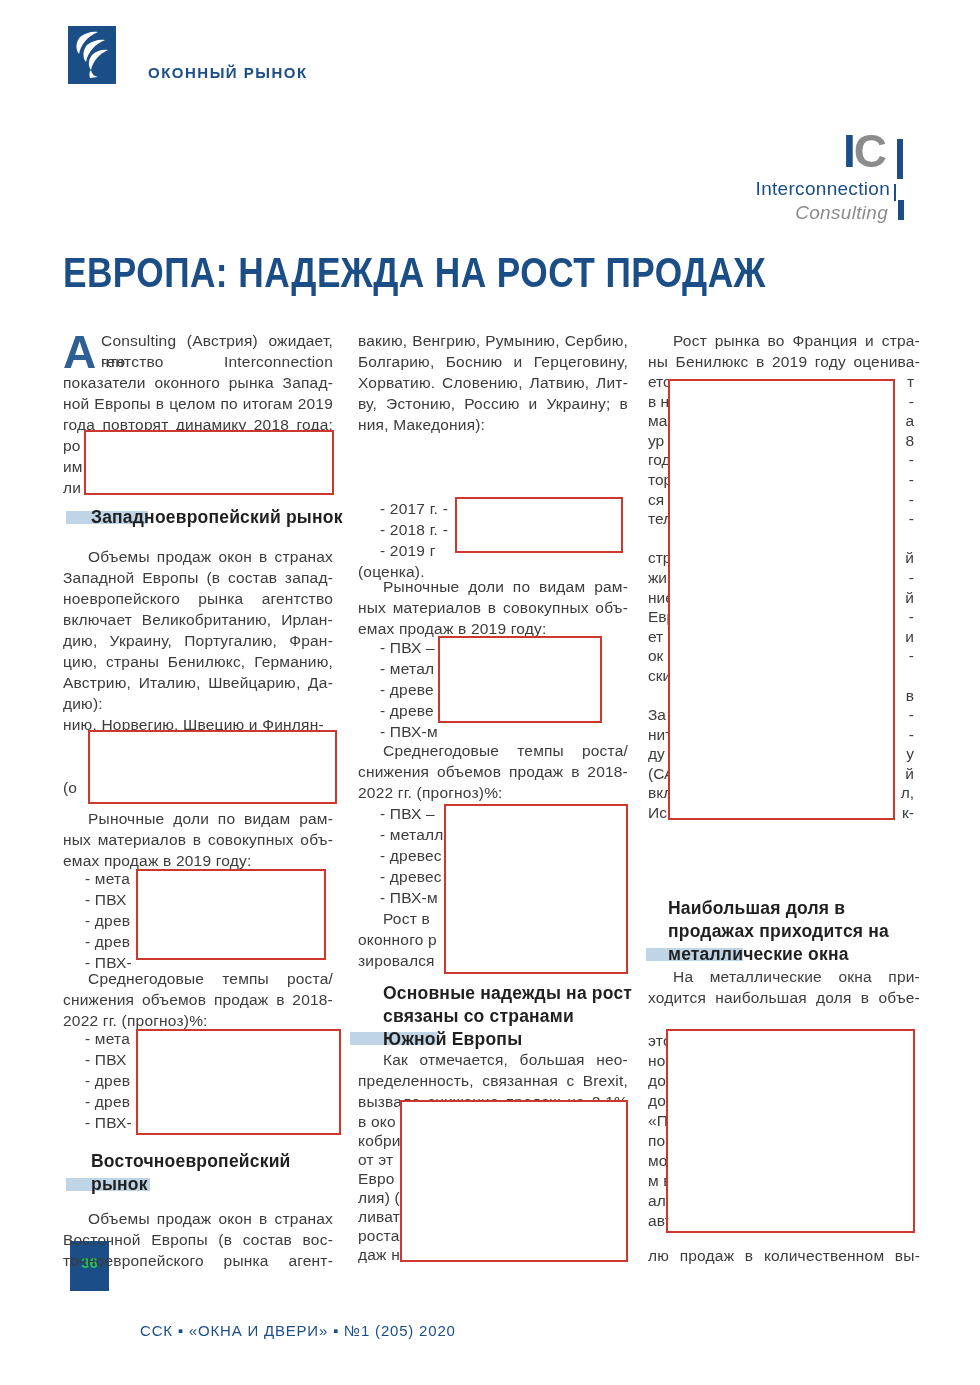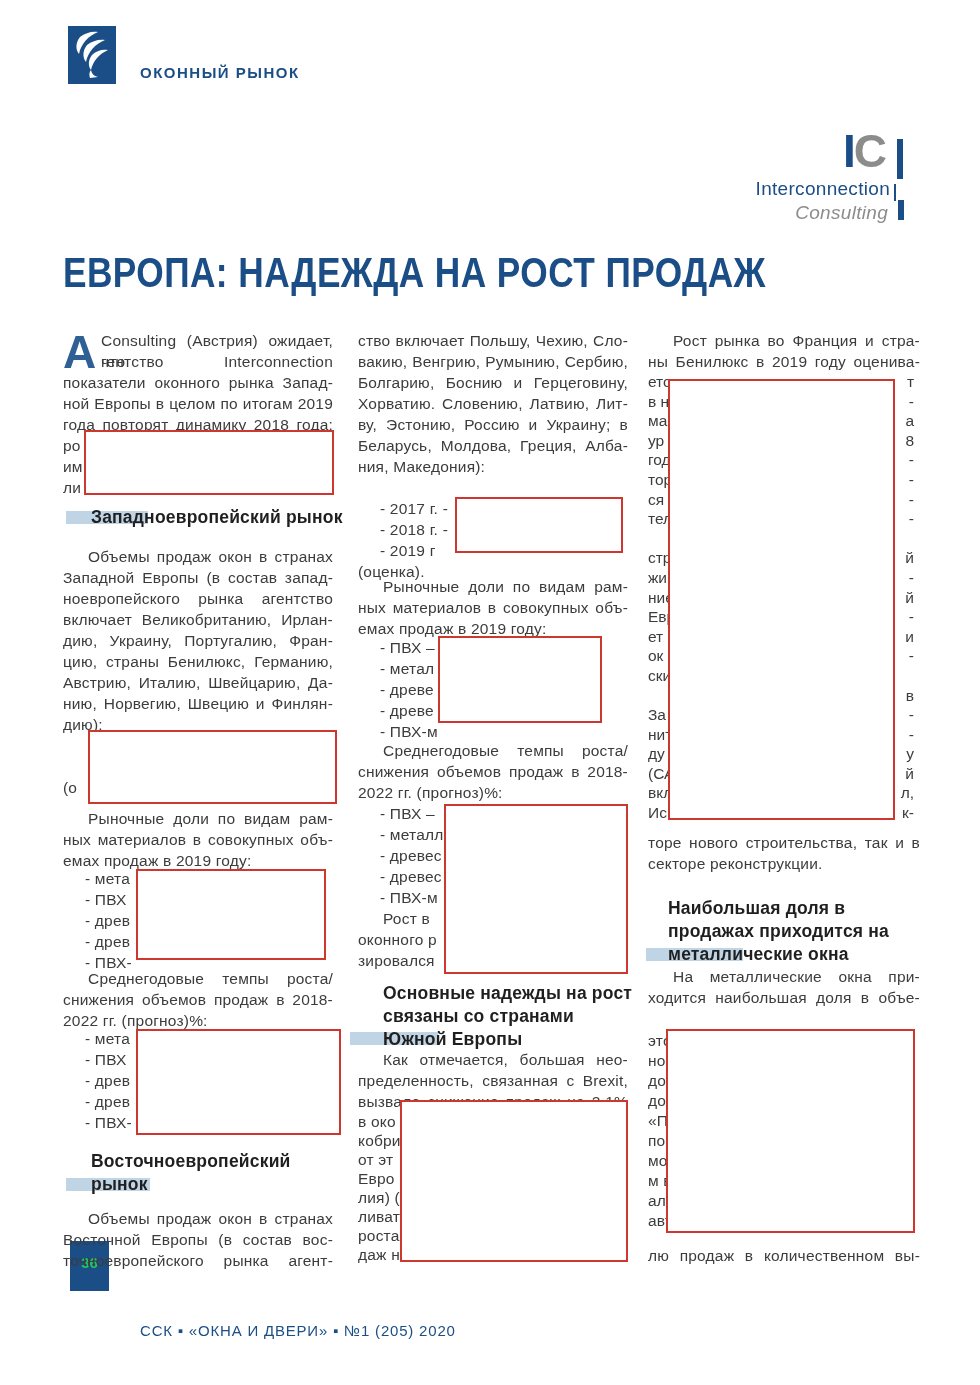--- a/index.html
+++ b/index.html
@@ -1,20 +1,20 @@
 <!DOCTYPE html>
 <html style="--brand-navy: #1b4e87; --redaction-red: #cd372e; --highlight-blue: #bfd4e4; --logo-gray: #8c8c8c;"><head>
 <meta charset="utf-8">
 <style>
   html,body{margin:0;padding:0;background:#e8e8e8;}
   .page{position:relative;width:980px;height:1385px;margin:0 auto;background:#ffffff;
         font-family:"Liberation Sans",sans-serif;overflow:hidden;}
   
   .pub-logo{position:absolute;left:68px;top:26px;width:48px;height:58px;background:var(--brand-navy,#1b4e87);}
-  .section-label{position:absolute;left:140px;top:64px;font-size:15px;font-weight:bold;
+  .section-label{position:absolute;left:148px;top:64px;font-size:15px;font-weight:bold;
         letter-spacing:1.5px;color:var(--brand-navy,#1b4e87);}
   
   .ic{position:absolute;left:764px;top:128px;width:142px;height:100px;}
   .ic .mono{position:absolute;top:0;right:21px;font-size:46px;font-weight:bold;letter-spacing:-2px;line-height:46px;}
   .ic .mono .i{color:var(--brand-navy,#1b4e87);} .ic .mono .c{color:var(--logo-gray,#8c8c8c);}
   .ic .bar1{position:absolute;top:11px;right:3px;width:6px;height:40px;background:var(--brand-navy,#1b4e87);}
   .ic .nm1{position:absolute;top:50px;right:16px;font-size:19px;color:var(--brand-navy,#1b4e87);letter-spacing:.3px;}
   .ic .bar2{position:absolute;top:56px;right:10px;width:2px;height:17px;background:var(--brand-navy,#1b4e87);}
   .ic .nm2{position:absolute;top:74px;right:18px;font-size:19px;color:var(--logo-gray,#8c8c8c);letter-spacing:.3px;font-style:italic;}
   .ic .bar3{position:absolute;top:72px;right:2px;width:6px;height:20px;background:var(--brand-navy,#1b4e87);}
@@ -99,22 +99,22 @@
   </div>
   <div class="blk pe ind" style="left:63px;top:546px;width:270px;">
 
   <div class="ln">Объемы продаж окон в странах</div>
       <div class="ln">Западной Европы (в состав запад-</div>
       <div class="ln">ноевропейского рынка агентство</div>
       <div class="ln">включает Великобританию, Ирлан-</div>
       <div class="ln">дию, Украину, Португалию, Фран-</div>
       <div class="ln">цию, страны Бенилюкс, Германию,</div>
       <div class="ln">Австрию, Италию, Швейцарию, Да-</div>
+      <div class="ln">дию):</div>
       <div class="ln">нию, Норвегию, Швецию и Финлян-</div>
-      <div class="ln">дию):</div>
     </div>
   <div class="blk fl" style="left:63px;top:777px;width:270px;">
     <div class="ln">(о</div>
   </div>
   <div class="blk pe ind" style="left:63px;top:808px;width:270px;">
 
   <div class="ln">Рыночные доли по видам рам-</div>
       <div class="ln">ных материалов в совокупных объ-</div>
       <div class="ln">емах продаж в 2019 году:</div>
     </div>
@@ -147,26 +147,24 @@
     </div>
   <div class="blk ind" style="left:63px;top:1208px;width:270px;">
 
   <div class="ln">Объемы продаж окон в странах</div>
       <div class="ln">Восточной Европы (в состав вос-</div>
       <div class="ln">точноевропейского рынка агент-</div>
     </div>
 
   <div class="blk pe" style="left:358px;top:330px;width:270px;">
 
-  <div class="ln">ство включает Польшу, Чехию, Сло-</div>
       <div class="ln">вакию, Венгрию, Румынию, Сербию,</div>
       <div class="ln">Болгарию, Боснию и Герцеговину,</div>
       <div class="ln">Хорватию. Словению, Латвию, Лит-</div>
       <div class="ln">ву, Эстонию, Россию и Украину; в</div>
-      <div class="ln">Беларусь, Молдова, Греция, Алба-</div>
       <div class="ln">ния, Македония):</div>
     </div>
   <div class="blk li" style="left:358px;top:498px;width:270px;">
 
   <div class="ln">- 2017 г. -</div>
       <div class="ln">- 2018 г. -</div>
       <div class="ln">- 2019 г</div>
     </div>
   <div class="blk fl" style="left:358px;top:561px;width:270px;">
     <div class="ln">(оценка).</div>
@@ -321,25 +319,20 @@
       <span>й</span>
     </div>
       <div class="frow">
       <span>вкл</span>
       <span>л,</span>
     </div>
       <div class="frow">
       <span>Ис</span>
       <span>к-</span>
     </div>
-    </div>
-  <div class="blk pe" style="left:648px;top:832px;width:272px;">
-
-  <div class="ln">торе нового строительства, так и в</div>
-      <div class="ln">секторе реконструкции.</div>
     </div>
   <div class="hd" style="left:648px;top:897px;width:272px;padding-left:20px;">
 
   <div class="ln">Наибольшая доля в</div>
       <div class="ln">продажах приходится на</div>
       <div class="ln">металлические окна</div>
     </div>
   <div class="blk ind" style="left:648px;top:966px;width:272px;">
 
   <div class="ln">На металлические окна при-</div>

